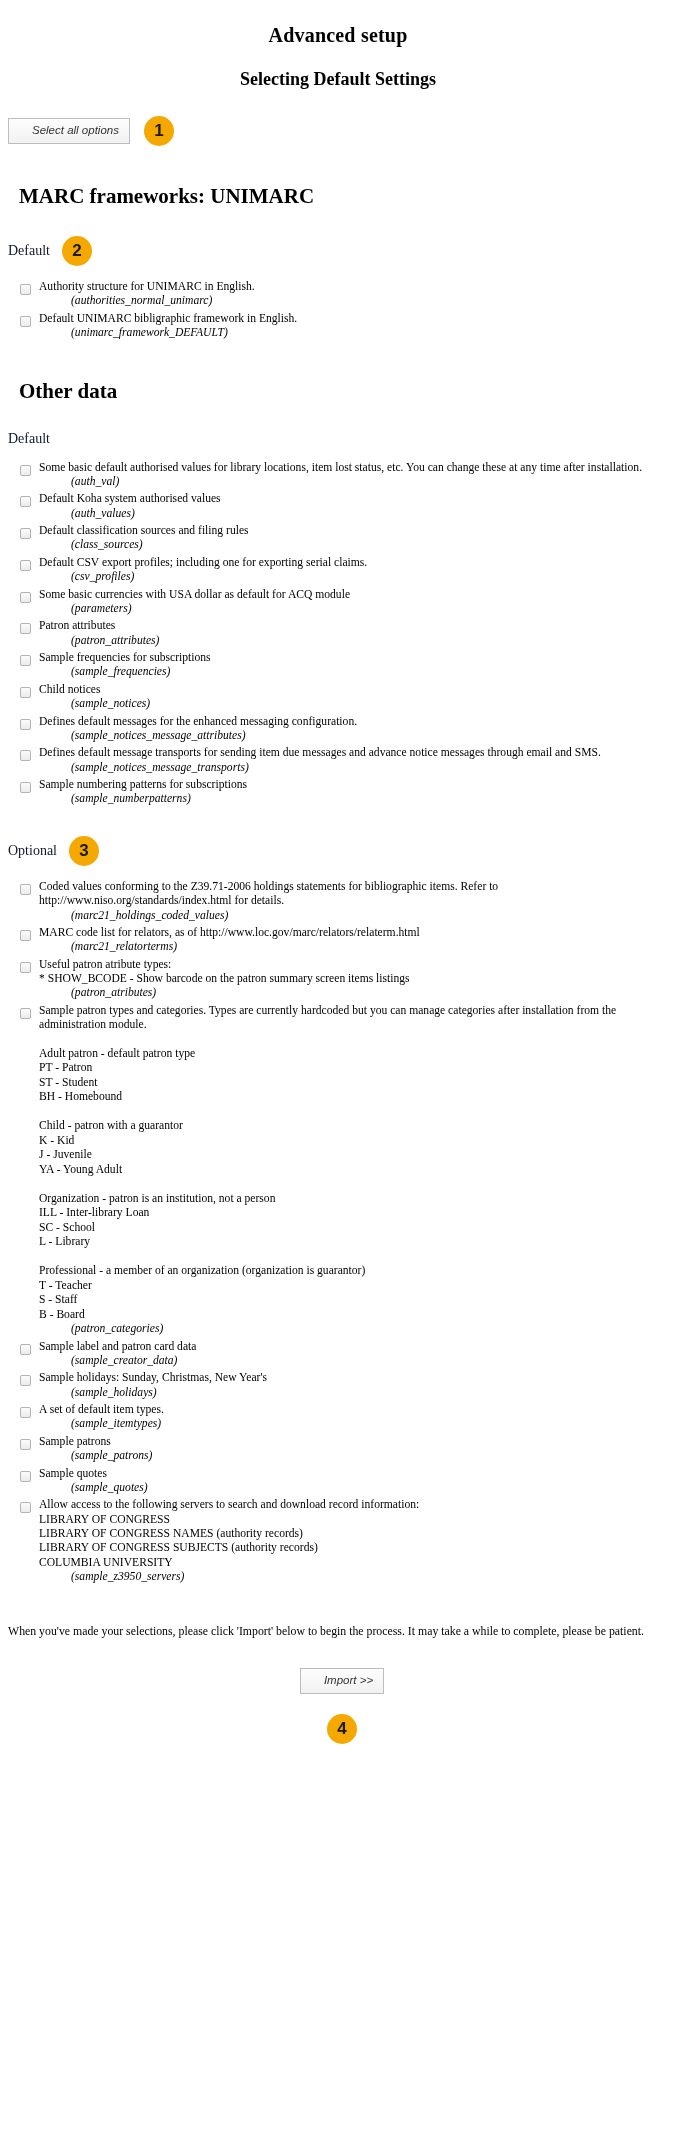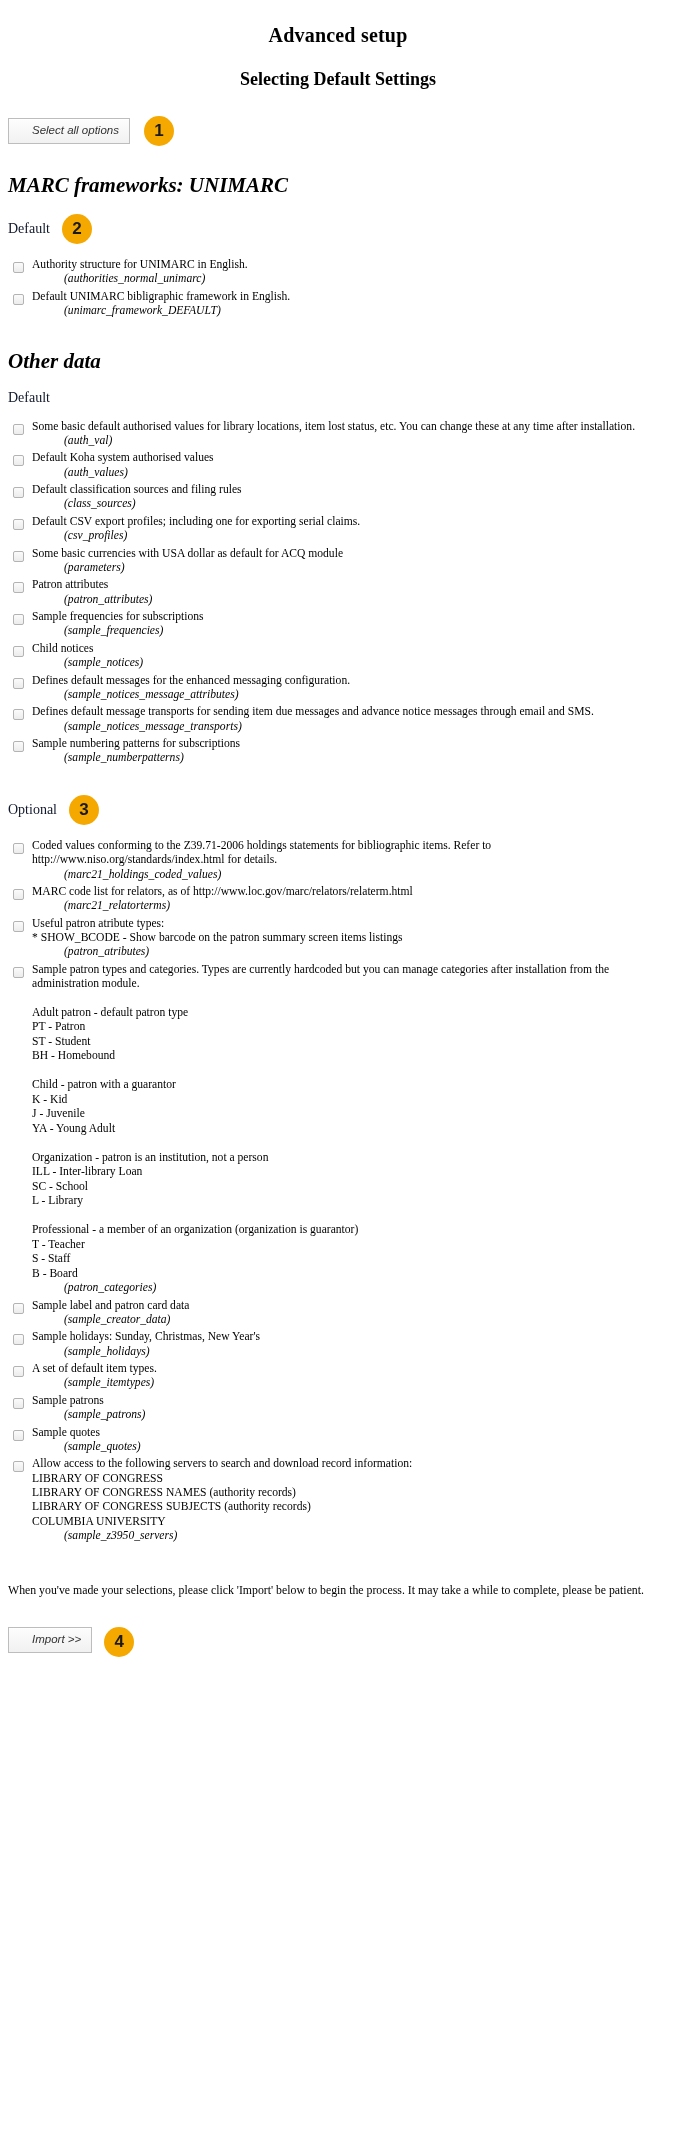--- a/index.html
+++ b/index.html
@@ -71,40 +71,39 @@
     font-size: 17px;
     display: inline-flex;
     align-items: center;
     justify-content: center;
     flex: 0 0 auto;
   }
 
   .section-title {
     font-size: 21px;
     font-weight: bold;
-    margin: 0;
+    margin: 11px;
     padding: 27px 16px 0 8px;
     font-family: "Liberation Serif", "DejaVu Serif", serif;
-    font-style: italic;
   }
 
   .group-head {
     display: flex;
     align-items: center;
     gap: 12px;
     padding: 16px 0 0 8px;
   }
   .group-head .label {
     font-size: 14px;
     color: #0f172a;
     font-family: "Liberation Serif", "DejaVu Serif", serif;
   }
 
   .opt-list {
-    padding: 14px 0 0 5px;
+    padding: 14px 0 0 12px;
     margin: 0;
   }
   .opt {
     display: flex;
     align-items: flex-start;
     gap: 8px;
     margin: 0 0 3px 0;
   }
   .cb {
     width: 11px;
@@ -137,23 +136,24 @@
   }
 
   .footer-note {
     font-size: 11.8px;
     line-height: 1.55;
     padding: 26px 10px 0 8px;
     max-width: 660px;
   }
   .footer-row {
     display: flex;
-    align-items: flex-start;
-    gap: 12px;
+    align-items: center;
+    gap: 20px;
     padding: 16px 0 20px 8px;
+    flex-direction: column;
   }
 </style>
 </head>
 <body>
 
 <div class="page">
 
   <h1 class="h-main">Advanced setup</h1>
   <h2 class="h-sub">Selecting Default Settings</h2>
 

